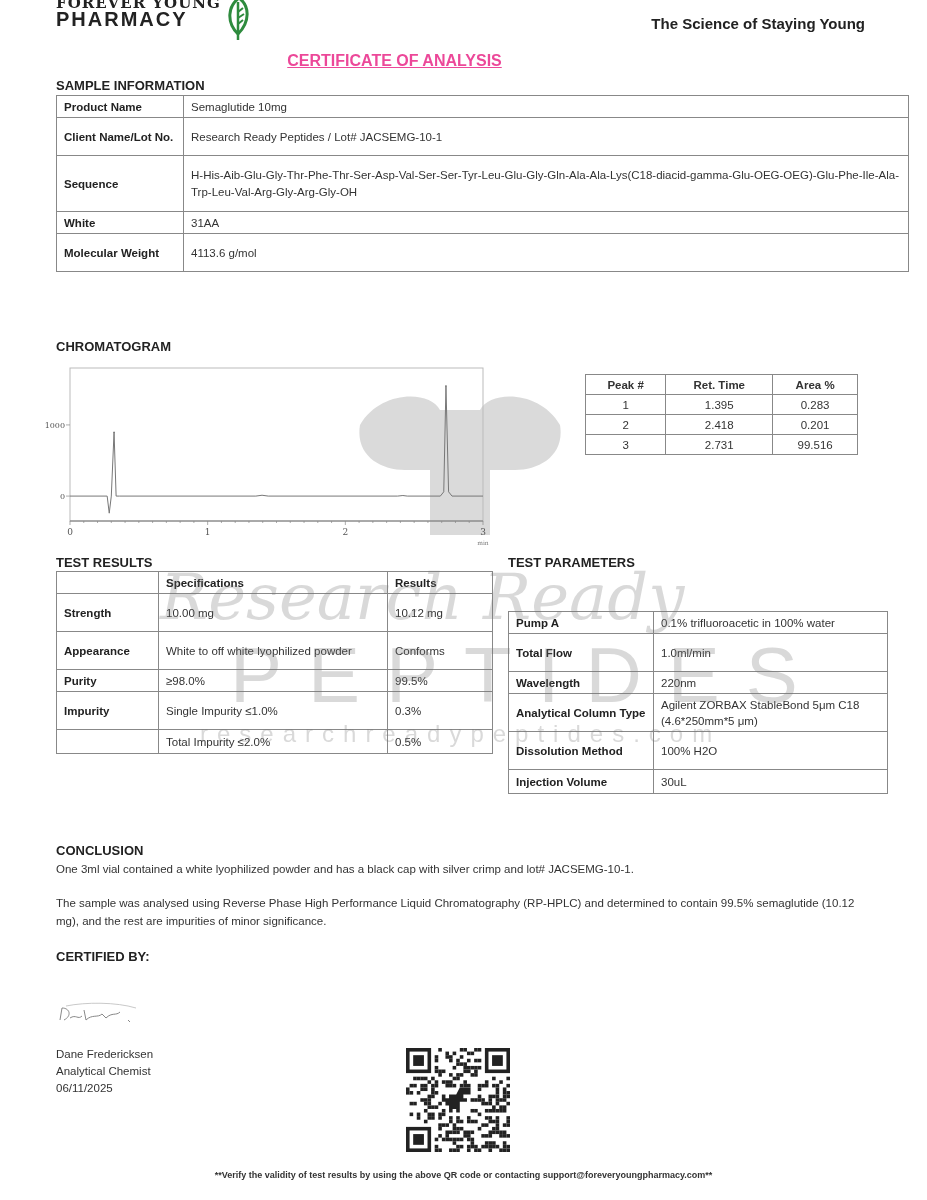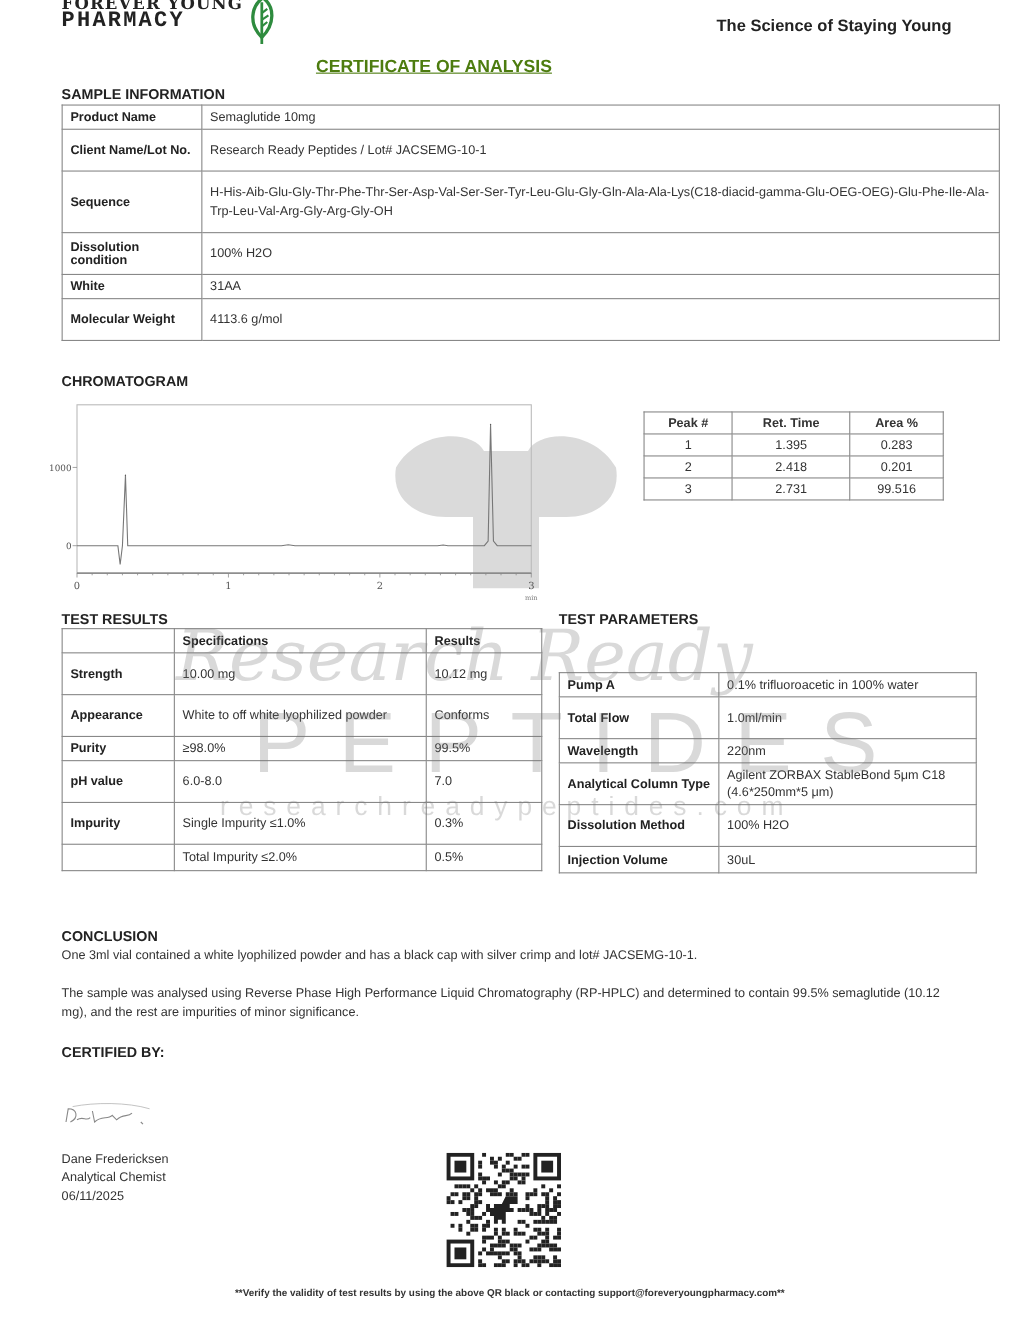--- a/index.html
+++ b/index.html
@@ -1,23 +1,23 @@
 <!DOCTYPE html>
 <html><head>
 <meta charset="utf-8">
 <style>
   html, body { margin:0; padding:0; background:#fff; }
   body { width:927px; height:1200px; position:relative; overflow:hidden;
          font-family:"Liberation Sans", "DejaVu Sans", sans-serif; color:#222; }
   .abs { position:absolute; }
   .logo-line1 { left:56px; top:-6px; font-family:"DejaVu Serif", serif; font-weight:bold; font-size:15px; letter-spacing:1px; color:#222; }
-  .logo-line2 { left:56px; top:8px; font-family:Liberation Mono, monospace; font-weight:bold; font-size:20px; letter-spacing:2px; color:#222; }
+  .logo-line2 { left:56px; top:8px; font-family:Liberation Sans, sans-serif; font-weight:bold; font-size:20px; letter-spacing:2px; color:#222; }
   .leaf { left:224px; top:-4px; width:30px; height:46px; }
   .tagline { right:62px; top:15px; font-size:15px; font-weight:bold; color:#222; }
-  .doc-title { left:0; width:789px; top:52px; text-align:center; font-size:16px; font-weight:bold; text-decoration:underline; color:#4d7c0f; }
+  .doc-title { left:0; width:789px; top:52px; text-align:center; font-size:16px; font-weight:bold; text-decoration:underline; color:#ec4899; }
   .section-h { font-size:13px; font-weight:bold; color:#222; }
   table { border-collapse:collapse; font-size:11.5px; color:#333; }
   td, th { border:1.5px solid #888; padding:2px 7px; vertical-align:middle; }
   th { font-weight:bold; }
   .lbl { font-weight:bold; color:#222; }
   #sample-table { left:56px; top:95px; width:853px; }
   #sample-table td.lbl { width:112px; }
   #peak-table { left:585px; top:374px; width:273px; text-align:center; }
   #peak-table td, #peak-table th { padding:1px 4px; height:17px; }
   #results-table { left:56px; top:571px; width:437px; }
@@ -50,24 +50,20 @@
     <td class="lbl">Product Name</td>
     <td>Semaglutide 10mg</td>
   </tr>
   <tr style="height:38px;">
     <td class="lbl">Client Name/Lot No.</td>
     <td>Research Ready Peptides / Lot# JACSEMG-10-1</td>
   </tr>
   <tr style="height:56px;">
     <td class="lbl">Sequence</td>
     <td style="line-height:17px;">H-His-Aib-Glu-Gly-Thr-Phe-Thr-Ser-Asp-Val-Ser-Ser-Tyr-Leu-Glu-Gly-Gln-Ala-Ala-Lys(C18-diacid-gamma-Glu-OEG-OEG)-Glu-Phe-Ile-Ala-Trp-Leu-Val-Arg-Gly-Arg-Gly-OH</td>
-  </tr>
-  <tr style="height:38px;">
-    <td class="lbl">Dissolution condition</td>
-    <td>100% H2O</td>
   </tr>
   <tr style="height:22px;">
     <td class="lbl">White</td>
     <td>31AA</td>
   </tr>
   <tr style="height:38px;">
     <td class="lbl">Molecular Weight</td>
     <td>4113.6 g/mol</td>
   </tr>
 </tbody>
@@ -167,25 +163,20 @@
   </tr>
   <tr style="height:38px;padding-left:47px;">
     <td class="lbl">Appearance</td>
     <td style="line-height:16px;">White to off white lyophilized powder</td>
     <td>Conforms</td>
   </tr>
   <tr style="height:22px;">
     <td class="lbl">Purity</td>
     <td>≥98.0%</td>
     <td>99.5%</td>
-  </tr>
-  <tr style="height:38px;">
-    <td class="lbl">pH value</td>
-    <td>6.0-8.0</td>
-    <td>7.0</td>
   </tr>
   <tr style="height:38px;">
     <td class="lbl">Impurity</td>
     <td>Single Impurity ≤1.0%</td>
     <td>0.3%</td>
   </tr>
   <tr style="height:24px;">
     <td class="lbl"></td>
     <td>Total Impurity ≤2.0%</td>
     <td>0.5%</td>
@@ -496,13 +487,13 @@
     <rect x="2" y="2" width="3" height="3" fill="#222"></rect>
     <rect x="22" y="0" width="7" height="7" fill="#222"></rect>
     <rect x="23" y="1" width="5" height="5" fill="#fff"></rect>
     <rect x="24" y="2" width="3" height="3" fill="#222"></rect>
     <rect x="0" y="22" width="7" height="7" fill="#222"></rect>
     <rect x="1" y="23" width="5" height="5" fill="#fff"></rect>
     <rect x="2" y="24" width="3" height="3" fill="#222"></rect>
     <path d="M15 11 h3 v2 h-2 v1 h1 v1 h-2 v3 h-1 v-1 h-1 v1 h-1 v-2 h-1 v-1 h-1 v-2 h1 v1 h1 v-1 h2 z" fill="#222"></path>
   </svg>
 
-<div class="abs verify">**Verify the validity of test results by using the above QR black or contacting support@foreveryoungpharmacy.com**</div>
+<div class="abs verify">**Verify the validity of test results by using the above QR code or contacting support@foreveryoungpharmacy.com**</div>
 
 </body></html>

